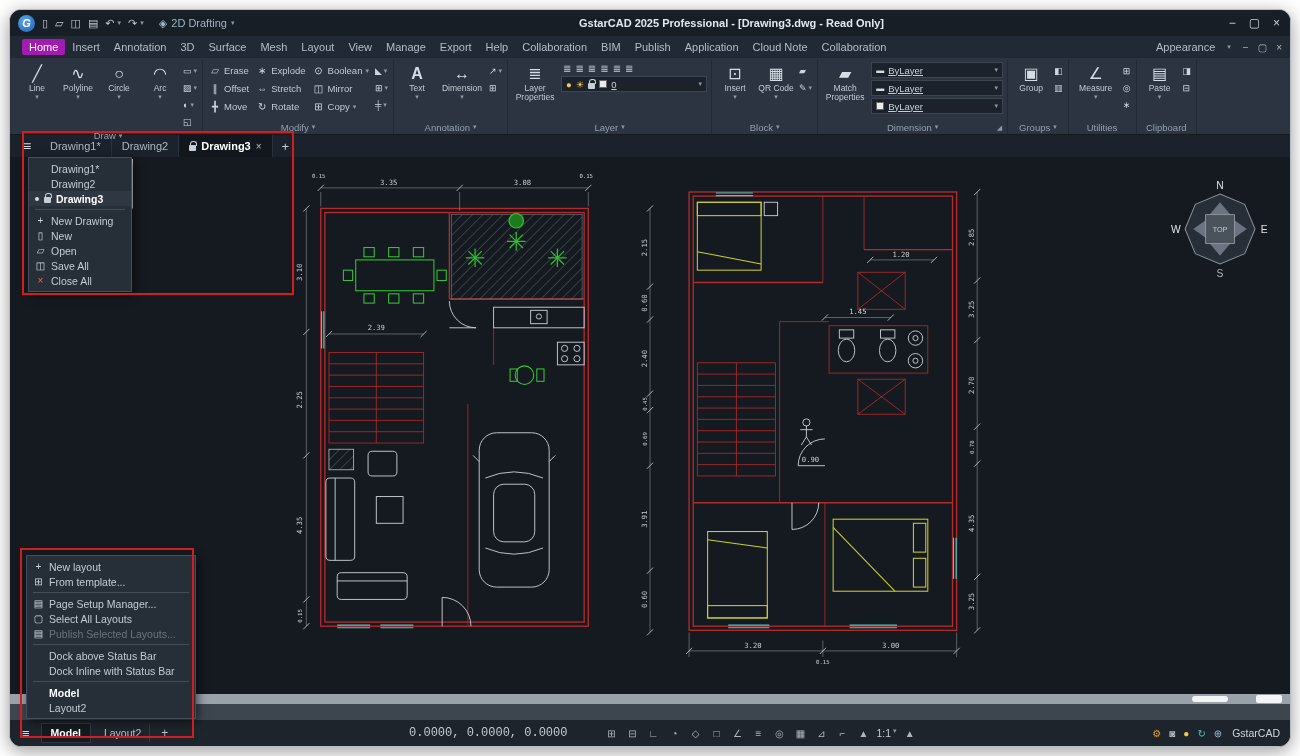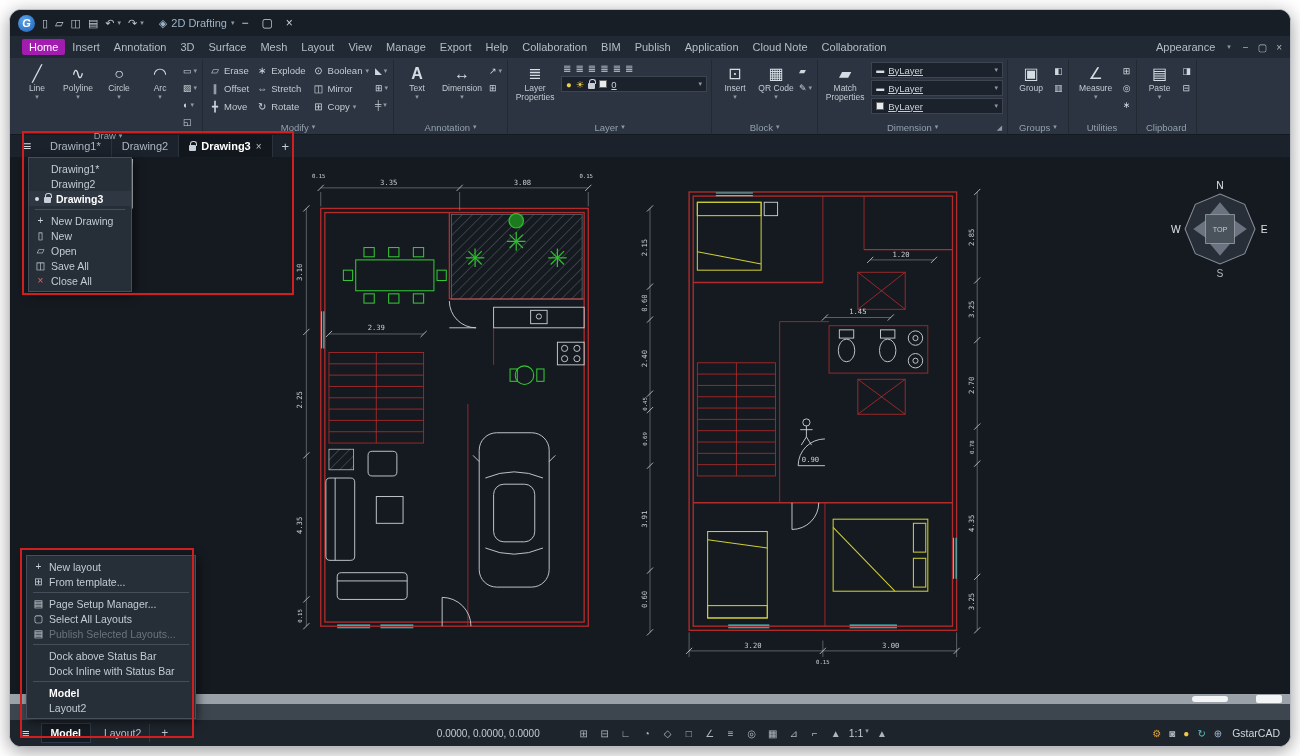--- a/index.html
+++ b/index.html
@@ -74,21 +74,21 @@
   .hscroll { height:10px; background:#9aa1a9; position:relative; flex:0 0 auto; }
   .hthumb { position:absolute; right:62px; top:2px; width:36px; height:6px; background:#f2f4f6; border-radius:3px; }
   .hcorner { position:absolute; right:8px; top:1px; width:26px; height:8px; background:#f2f4f6; border-radius:2px; }
   .bstrip { height:16px; background:#3d454f; flex:0 0 auto; }
   
   .statusbar { height:26px; background:#1d242c; display:flex; align-items:center; padding:0 10px 0 6px; gap:5px; color:#b9c1ca; font-size:10.5px; flex:0 0 auto; }
   .sb-menu { font-size:13px; color:#d6dce2; padding:0 6px; }
   .sb-model { font-weight:bold; color:#ffffff; background:#141a21; padding:3px 9px; border:1px solid #303945; }
   .sb-layout { padding:3px 8px; border-right:1px solid #303945; }
   .sb-add { padding:0 6px; font-size:12px; }
-  .sb-coords { font-family:Liberation Sans, sans-serif; font-size:10px; color:#c3cbd4; }
+  .sb-coords { font-family:Liberation Mono, monospace; font-size:12px; color:#c3cbd4; }
   .sb-ic { font-size:10px; color:#aeb6bf; width:16px; text-align:center; }
   .sb-scale { display:flex; gap:2px; align-items:flex-start; color:#c3cbd4; }
   .tray { display:flex; gap:8px; align-items:center; font-size:10px; }
   .tray-gear { color:#e2a23f; } .tray-lock { color:#aeb6bf; } .tray-bulb { color:#f2c94c; }
   .tray-update { color:#58c2bb; } .tray-target { color:#9fb6cc; }
   .brand { color:#cfd5db; font-size:10.5px; margin-left:2px; }
   .fsp { flex:1; }
   
   .popup { position:absolute; background:#262e38; border:1px solid #454e59; box-shadow:2px 3px 9px rgba(0,0,0,.55); z-index:20; padding:3px 0; font-size:10.5px; color:#c3cbd4; }
   .mi { height:15px; display:flex; align-items:center; gap:5px; padding:0 10px 0 6px; white-space:nowrap; }
@@ -118,20 +118,21 @@
       <span>↶</span>
       <span class="caret">▾</span>
       <span>↷</span>
       <span class="caret">▾</span>
     </div>
     <div class="ws">
       <span>◈</span>
       <span>2D Drafting</span>
       <span class="caret">▾</span>
     </div>
+    <div class="title">GstarCAD 2025 Professional - [Drawing3.dwg - Read Only]</div>
     <div class="winctl">
       <span>−</span>
       <span>▢</span>
       <span>×</span>
     </div>
   </div>
 
   <div class="mtabs">
     <span class="mtab active">Home</span>
     <span class="mtab">Insert</span>

